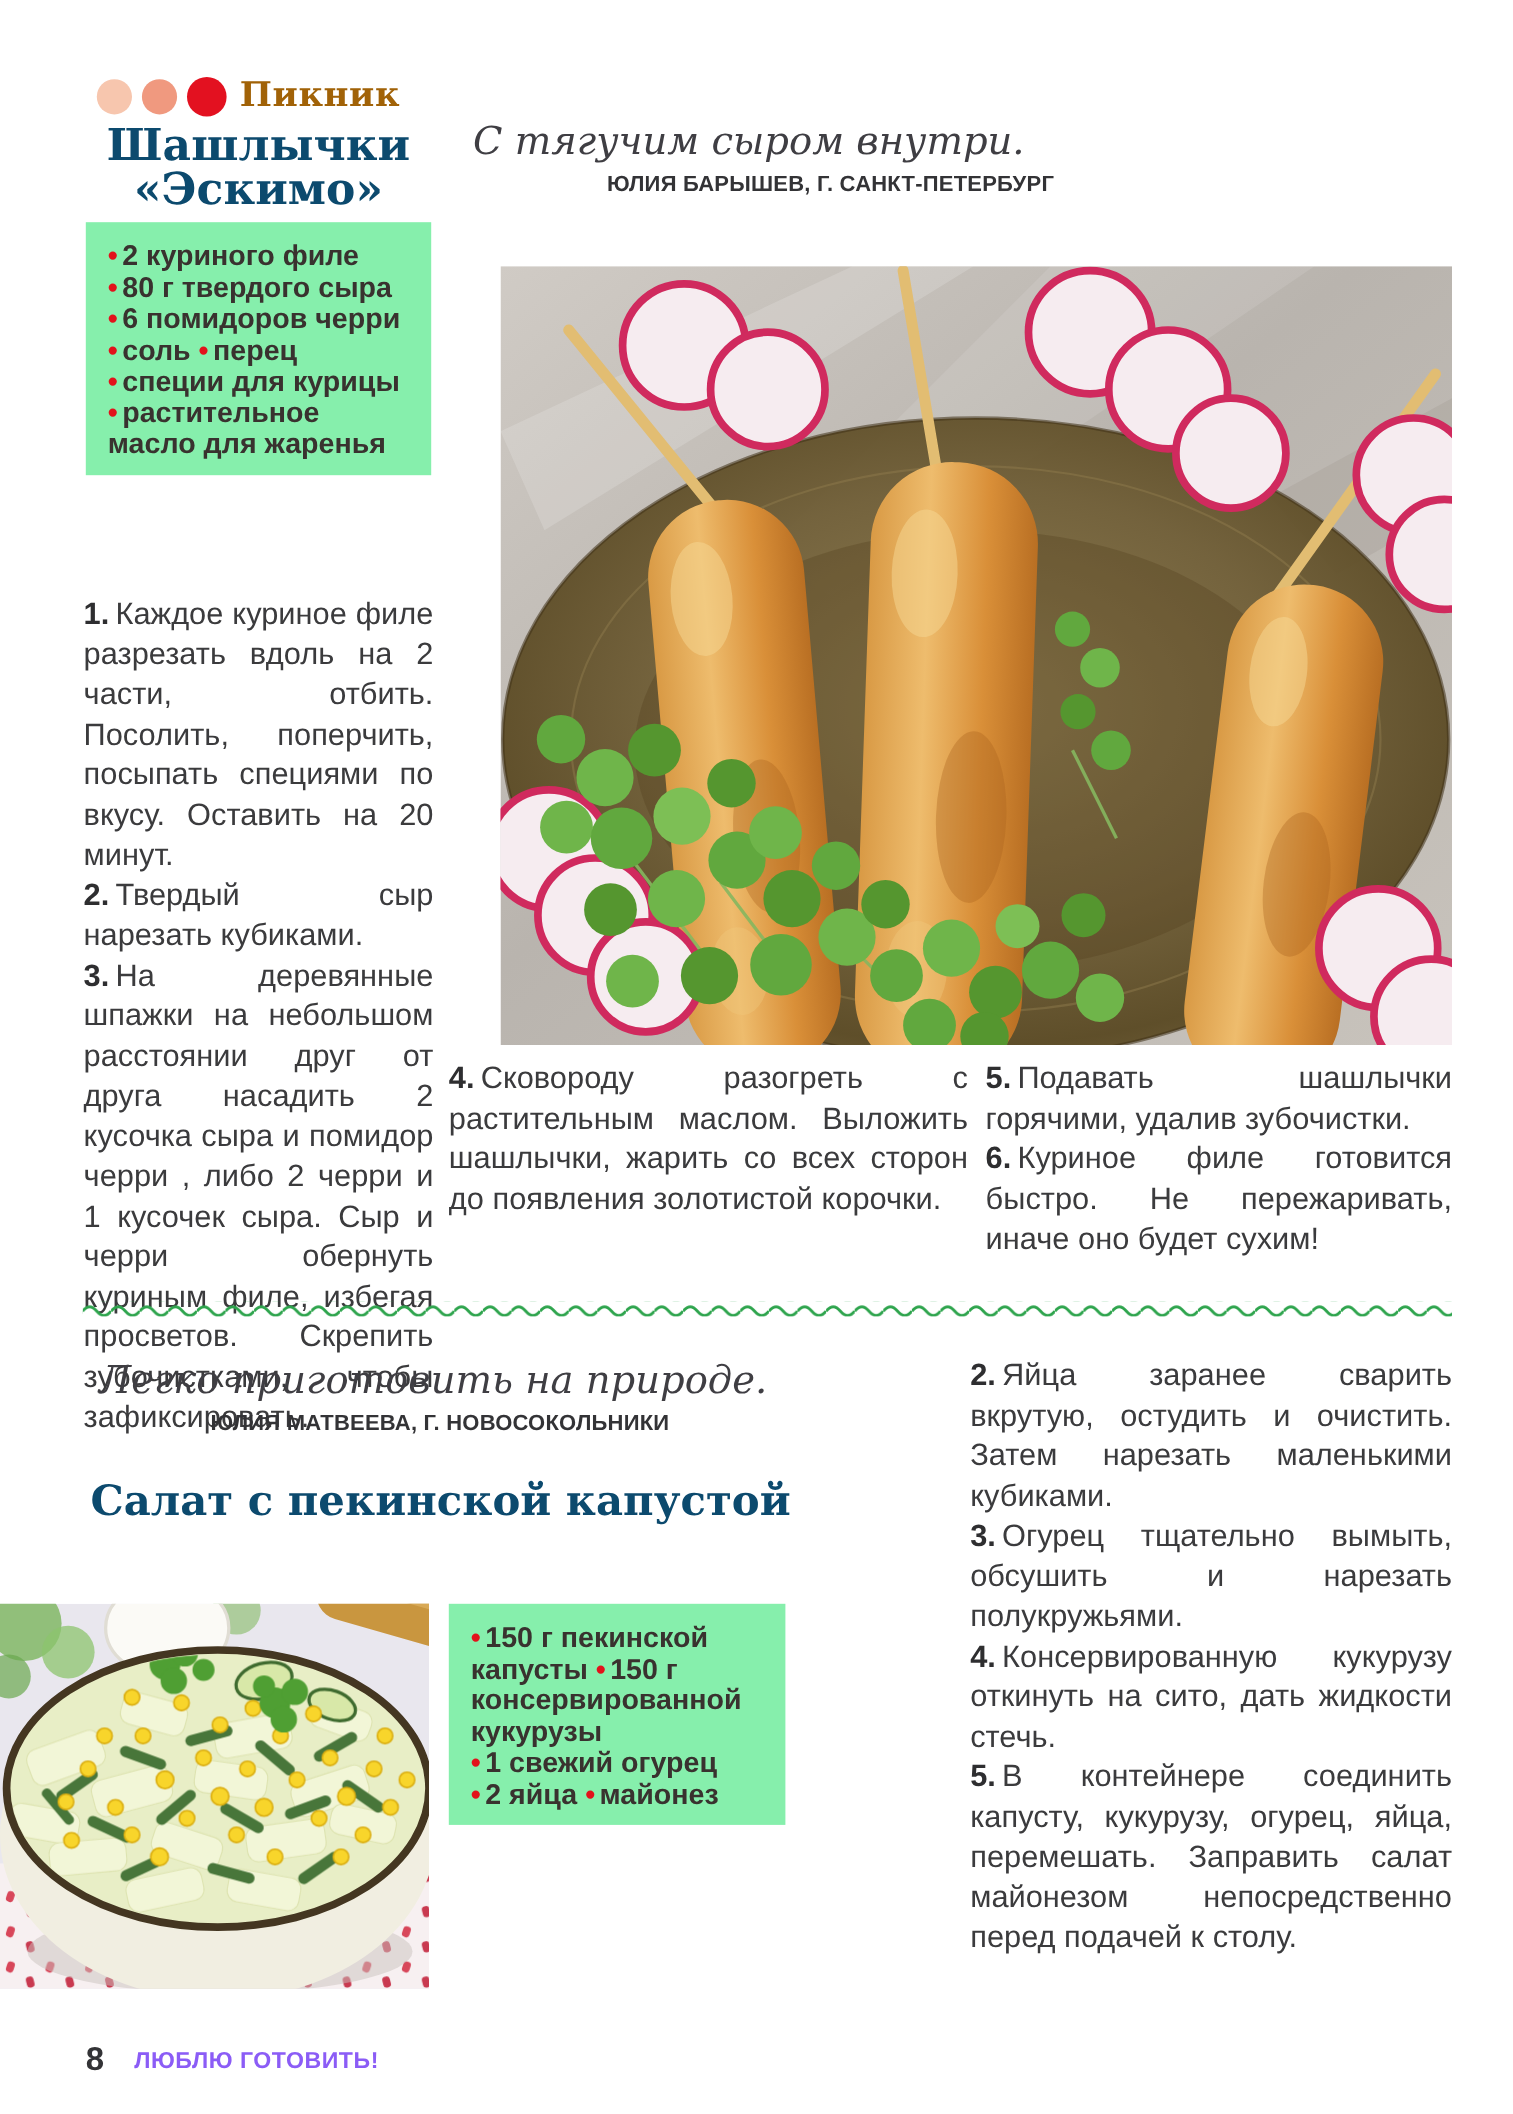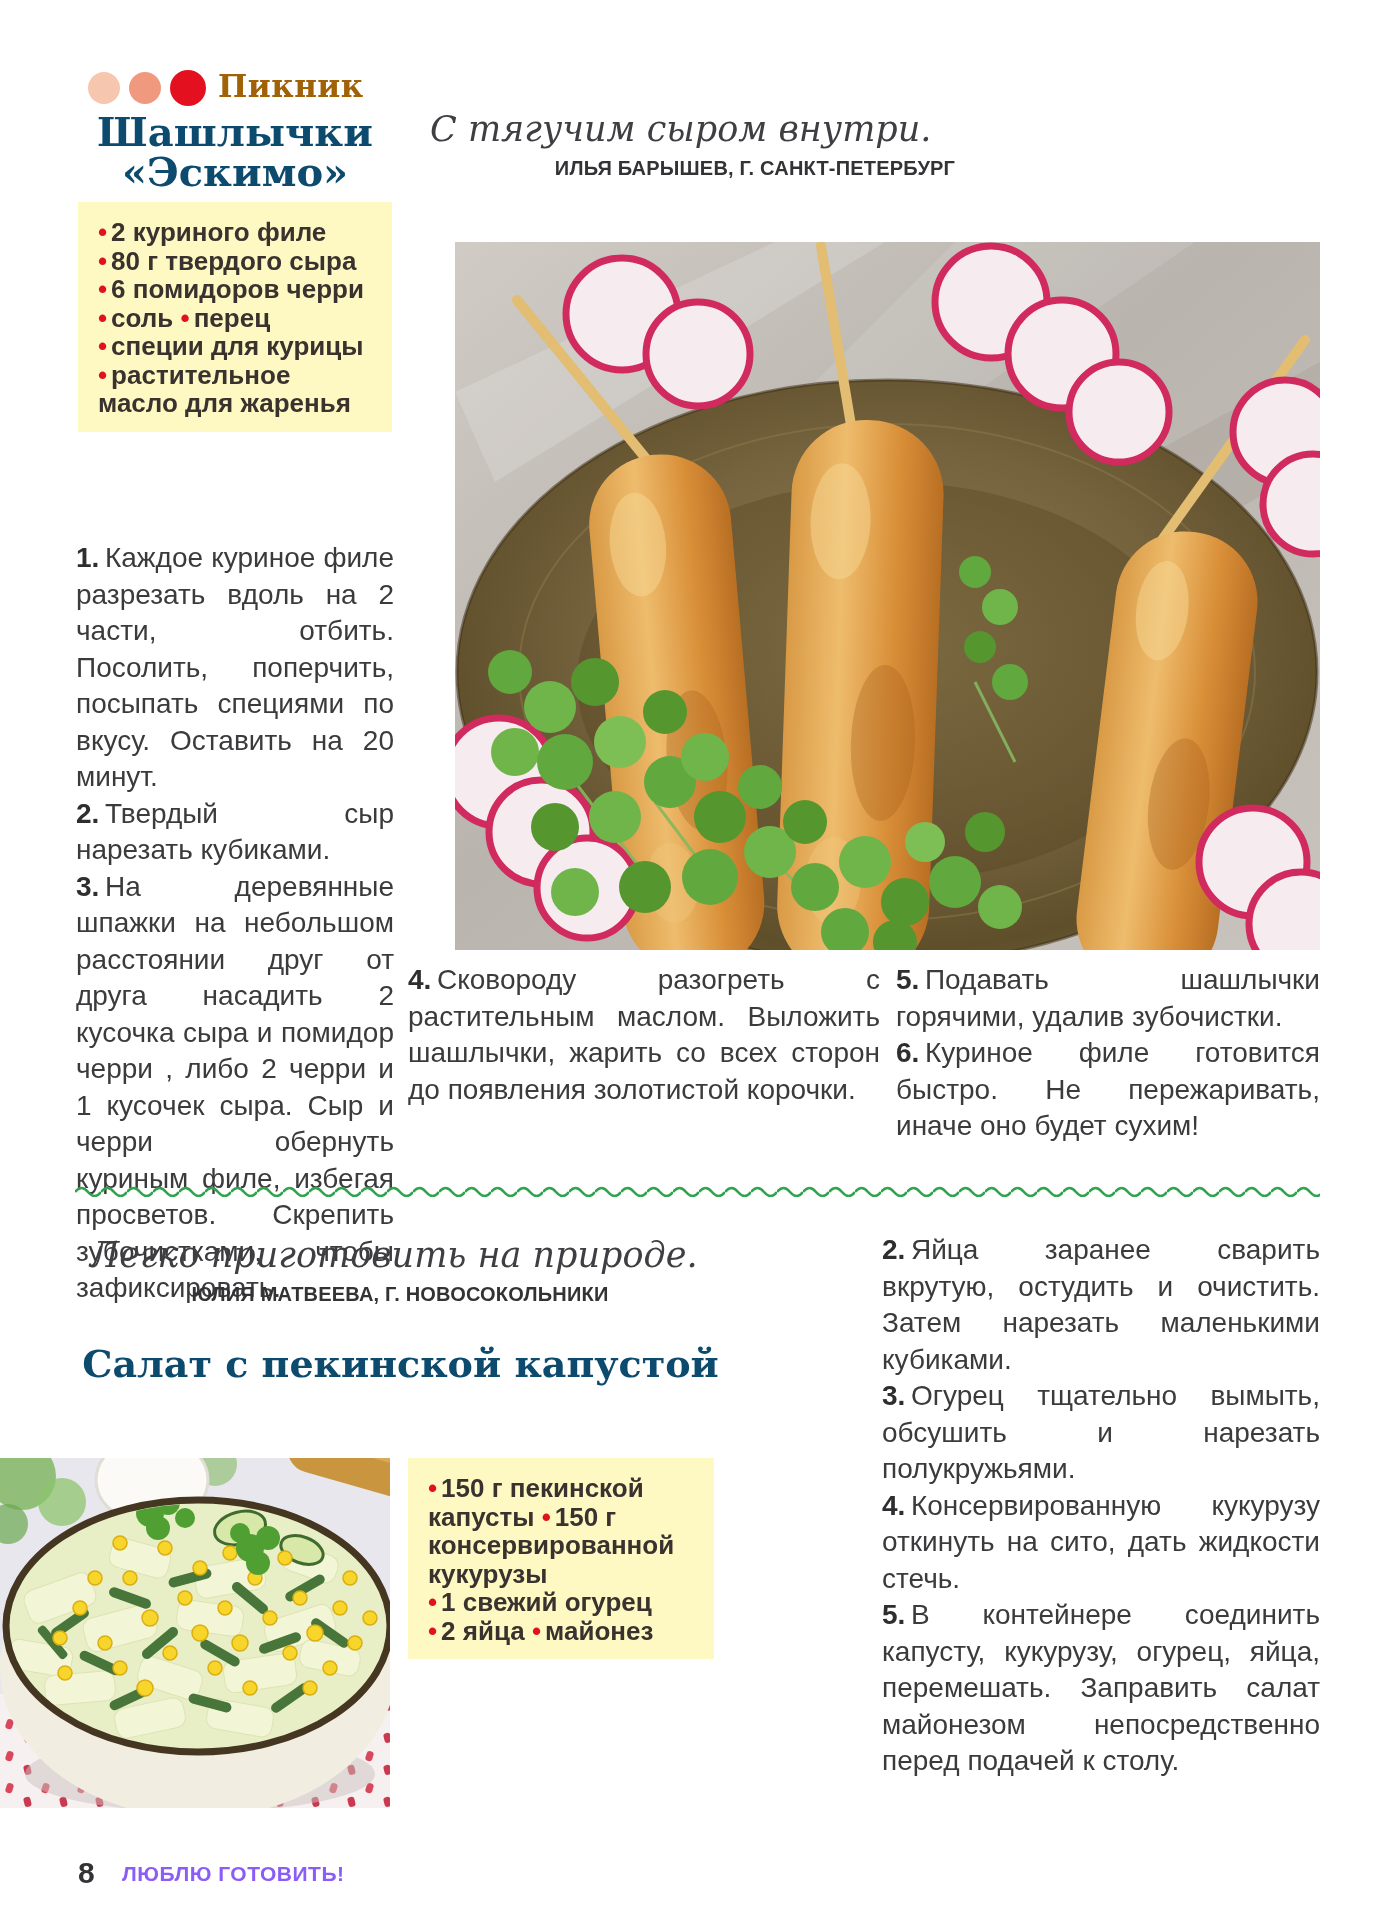--- a/index.html
+++ b/index.html
@@ -23,21 +23,21 @@
   .r2-title{font-size:38px;}
   .subtitle{
     font-family:"DejaVu Serif","Liberation Serif",serif;font-style:italic;
     font-size:35px;color:#3f3e43;text-align:left;line-height:1.1;
   }
   .author{
     font-size:20px;font-weight:bold;color:#333336;text-align:center;letter-spacing:.2px;
   }
   
   .ing-box{
-    background:#fef9c3;padding:16px 23px 14px 20px;box-sizing:border-box;
+    background:#86efac;padding:16px 23px 14px 20px;box-sizing:border-box;
     font-weight:bold;font-size:26px;line-height:28.5px;color:#39322f;
   }
   .ing-group{margin:0;}
   .bullet{color:#e2121b;font-weight:bold;margin-right:4px;}
   
   .steps .step{margin:0;text-align:justify;font-size:28px;line-height:36.5px;color:#3b3b3d;}
   .stepnum{font-weight:bold;color:#2e2e30;}
   
   .folio-num{font-size:30px;font-weight:bold;color:#333336;}
   .folio-name{font-size:21px;font-weight:bold;color:#8b5cf6;letter-spacing:.5px;}
@@ -52,21 +52,21 @@
   <div class="abs dot" style="left:129px;top:72px;width:32px;height:32px;background:#f0997f;"></div>
   <div class="abs dot" style="left:170px;top:70px;width:36px;height:36px;background:#e31120;"></div>
   <div class="abs section-tag" style="left:218px;top:68px;">Пикник</div>
 
   <div class="abs r-title r1-title" style="left:78px;top:112px;width:314px;">
     <div>Шашлычки</div>
     <div>«Эскимо»</div>
   </div>
 
   <div class="abs subtitle" style="left:430px;top:110px;width:650px;">С тягучим сыром внутри.</div>
-  <div class="abs author" style="left:430px;top:157px;width:650px;">ИЛЬЯ БАРЫШЕВ, Г. САНКТ-ПЕТЕРБУРГ</div>
+  <div class="abs author" style="left:430px;top:157px;width:650px;">ЮЛИЯ БАРЫШЕВ, Г. САНКТ-ПЕТЕРБУРГ</div>
 
   <div class="abs ing-box" style="left:78px;top:202px;width:314px;min-height:222px;">
       <div class="ing-group"><span class="bullet">•</span>2 куриного филе </div>
       <div class="ing-group"><span class="bullet">•</span>80 г твердого сыра </div>
       <div class="ing-group"><span class="bullet">•</span>6 помидоров черри </div>
       <div class="ing-group"><span class="bullet">•</span>соль <span class="bullet">•</span>перец <span class="bullet">•</span>специи для курицы <span class="bullet">•</span>растительное масло для жаренья </div>
     </div>
 
   <div class="abs steps" style="left:76px;top:540px;width:318px;">
       <p class="step"><span class="stepnum">1.</span> Каждое куриное филе разрезать вдоль на 2 части, отбить. Посолить, поперчить, посыпать специями по вкусу. Оставить на 20 минут.</p>

